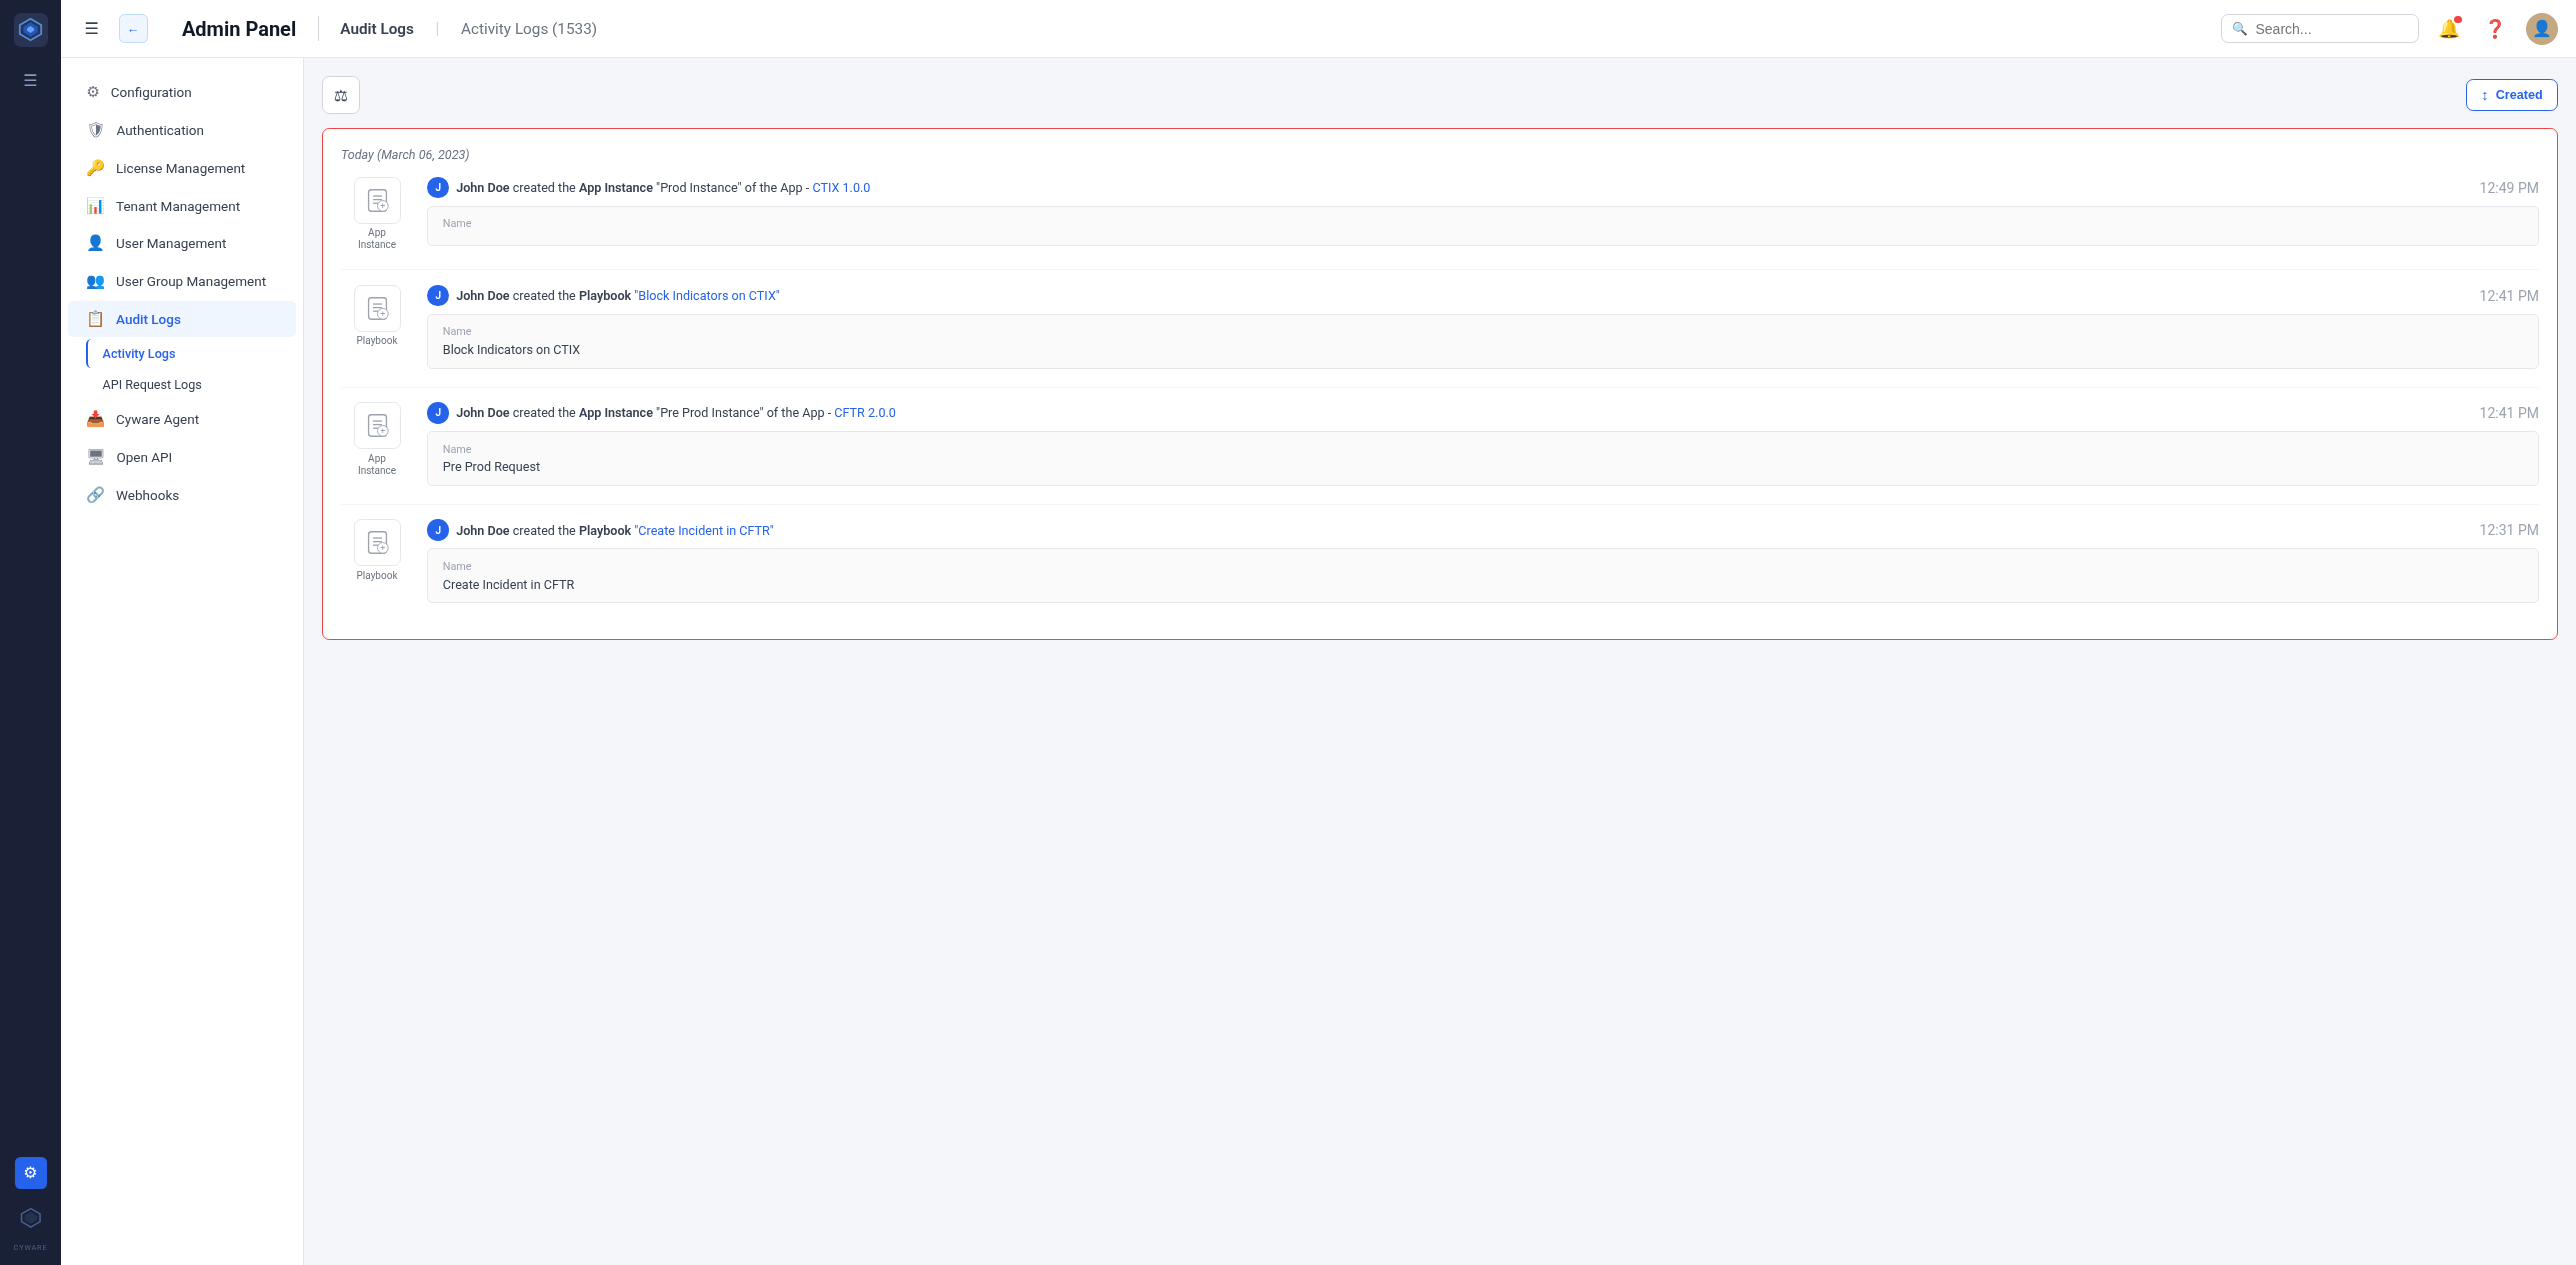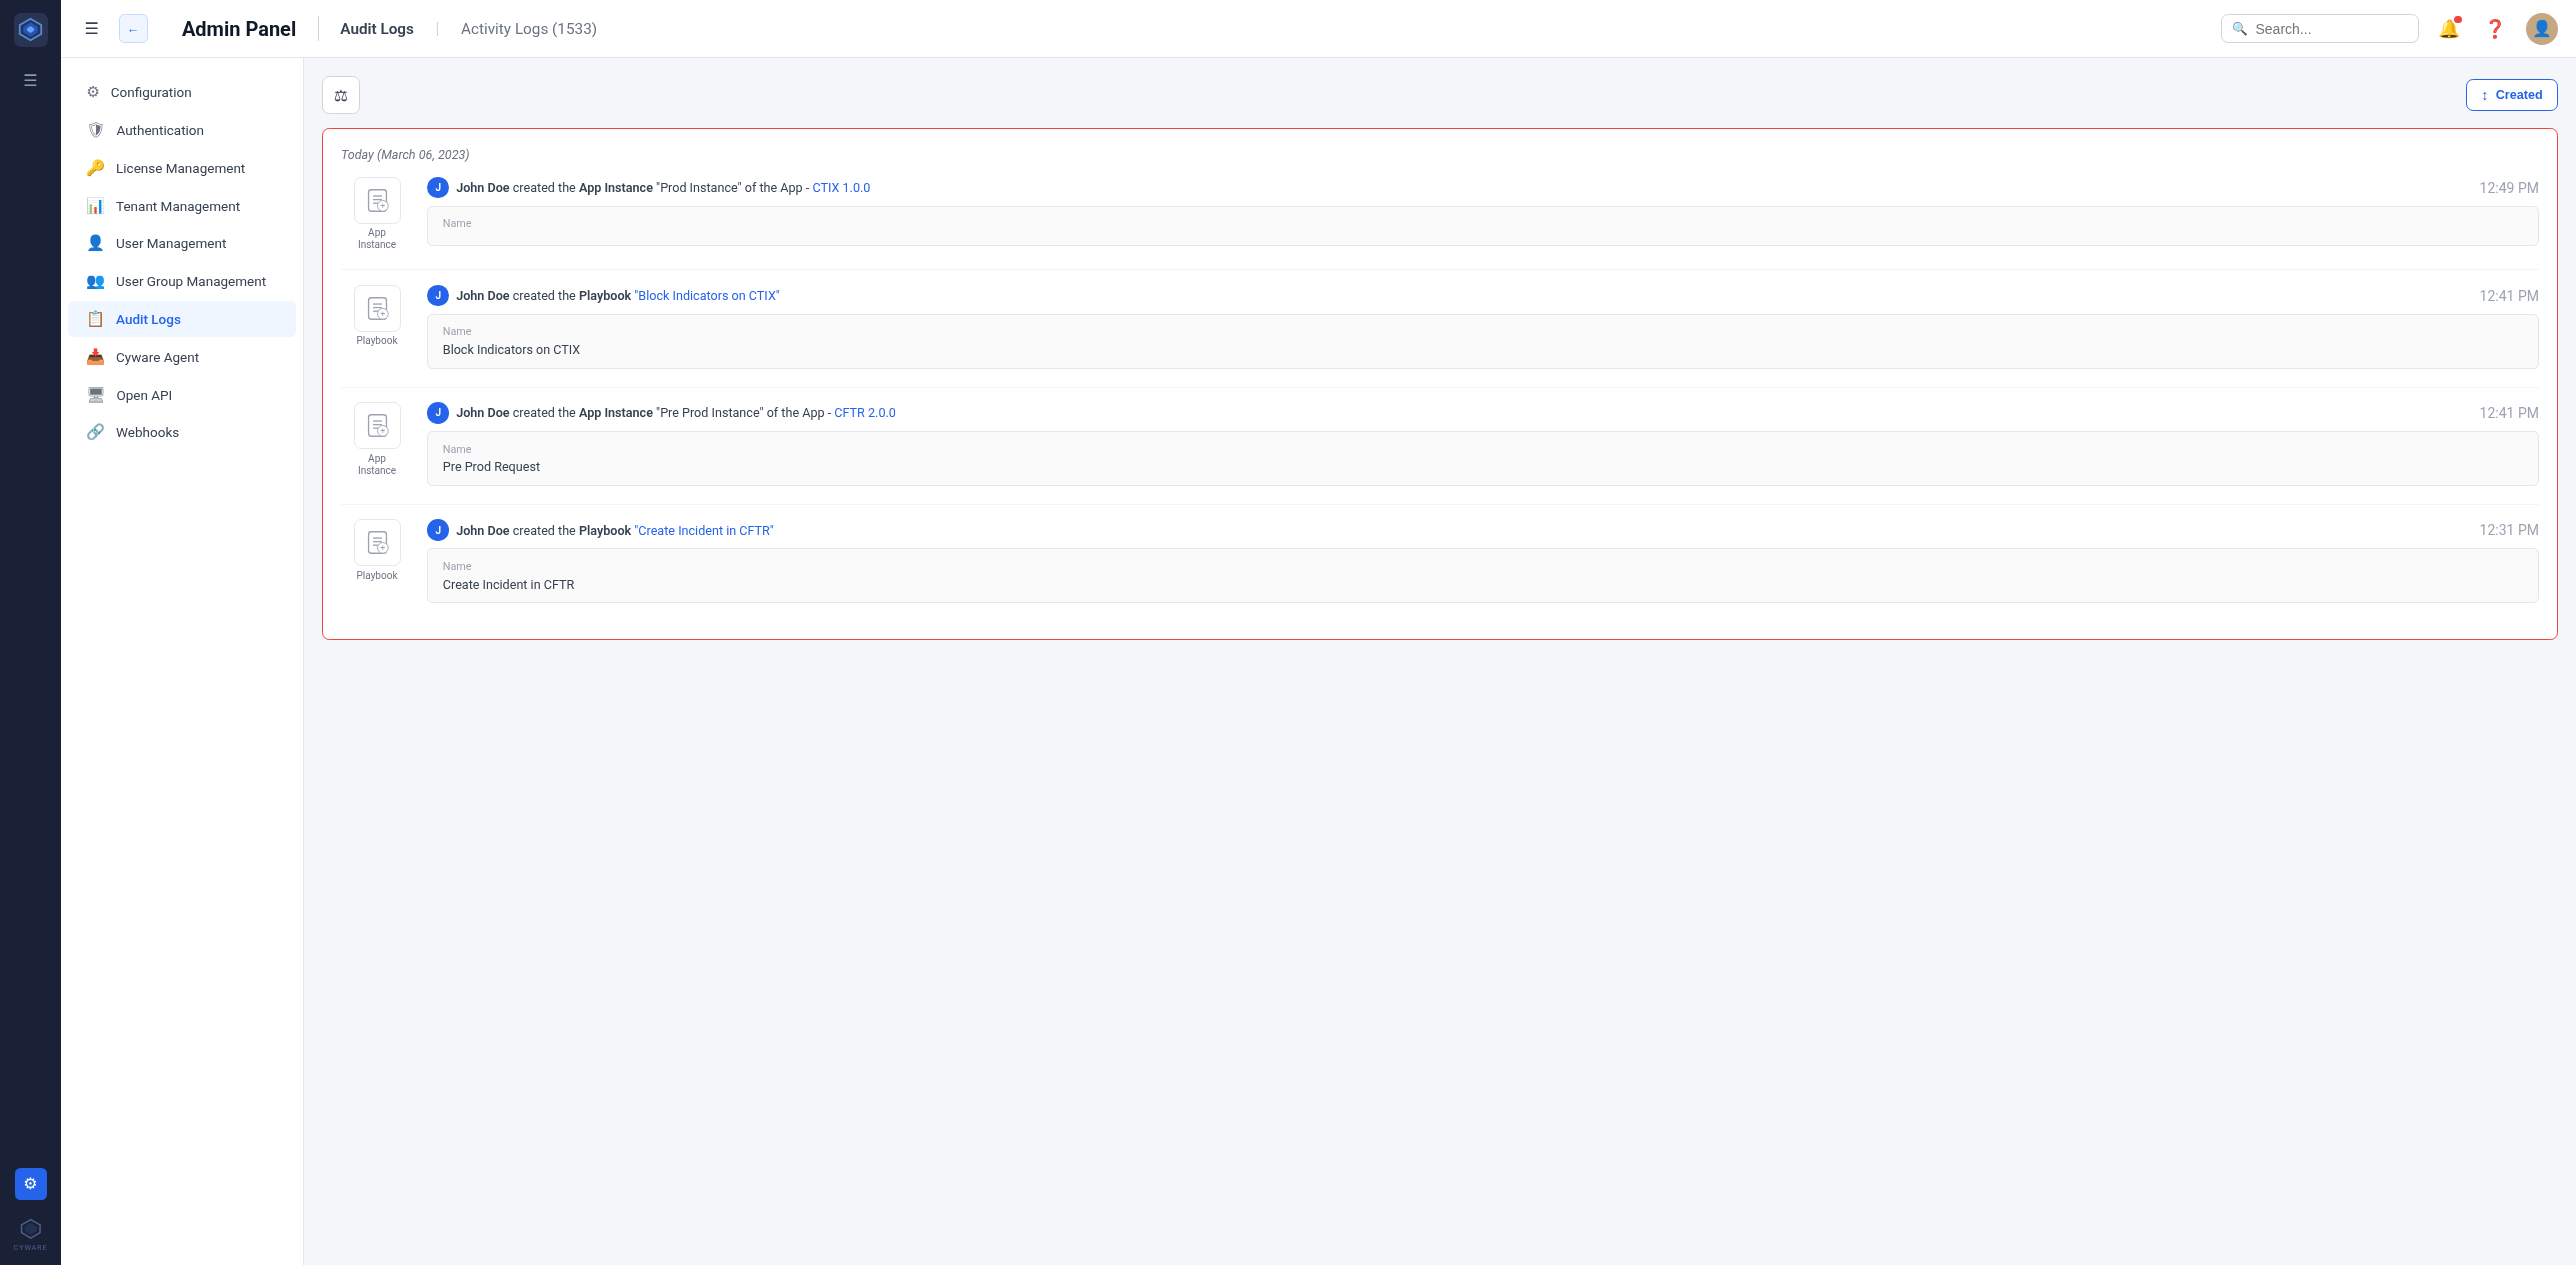--- a/index.html
+++ b/index.html
@@ -30,21 +30,21 @@
       font-size: 16px;
       cursor: pointer;
       border-radius: 5.4px;
     }
     .sidebar-dark .nav-icon.active {
       background: #2563eb;
       color: white;
     }
     .sidebar-dark .spacer { flex: 1; }
     .sidebar-dark .bottom-logo {
-      display: flex; flex-direction: column; align-items: center; gap: 4px;
+      display: flex; flex-direction: column; align-items: center; gap: 15px;
       color: #8899bb; font-size: 8px;
     }
 
     
     .main-wrapper {
       flex: 1;
       display: flex;
       flex-direction: column;
       overflow: hidden;
     }
@@ -384,20 +384,28 @@
         <span>User Management</span>
       </div>
       <div class="nav-item">
         <span class="nav-icon">👥</span>
         <span>User Group Management</span>
       </div>
       <div class="nav-item active">
         <span class="nav-icon">📋</span>
         <span>Audit Logs</span>
       </div>
+      <div class="sub-items">
+        <div class="sub-item active">
+          <span>Activity Logs</span>
+        </div>
+        <div class="sub-item">
+          <span>API Request Logs</span>
+        </div>
+      </div>
       <div class="nav-item">
         <span class="nav-icon">📥</span>
         <span>Cyware Agent</span>
       </div>
       <div class="nav-item">
         <span class="nav-icon">🖥</span>
         <span>Open API</span>
       </div>
       <div class="nav-item">
         <span class="nav-icon">🔗</span>

